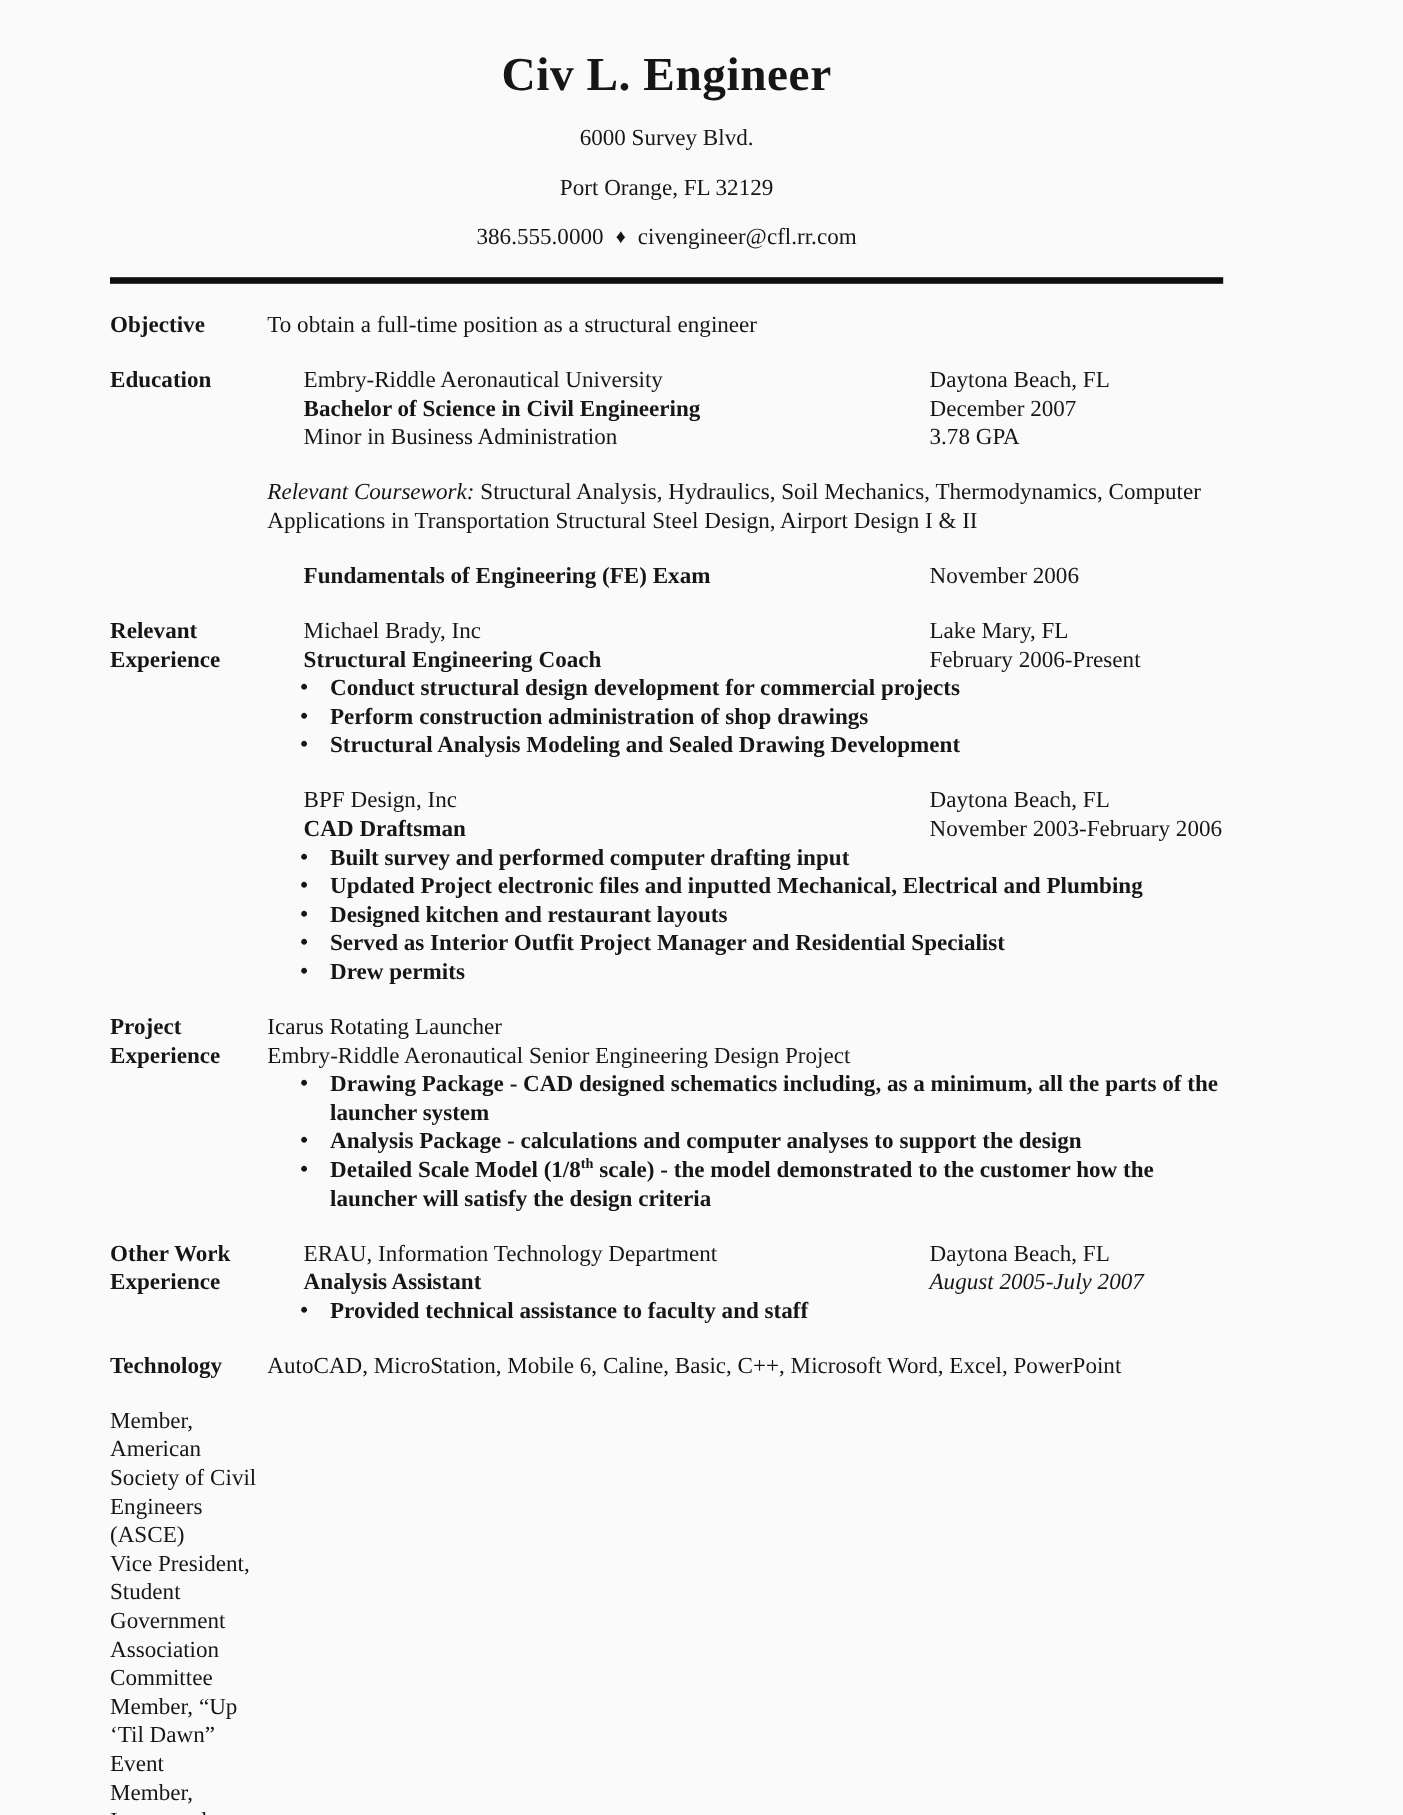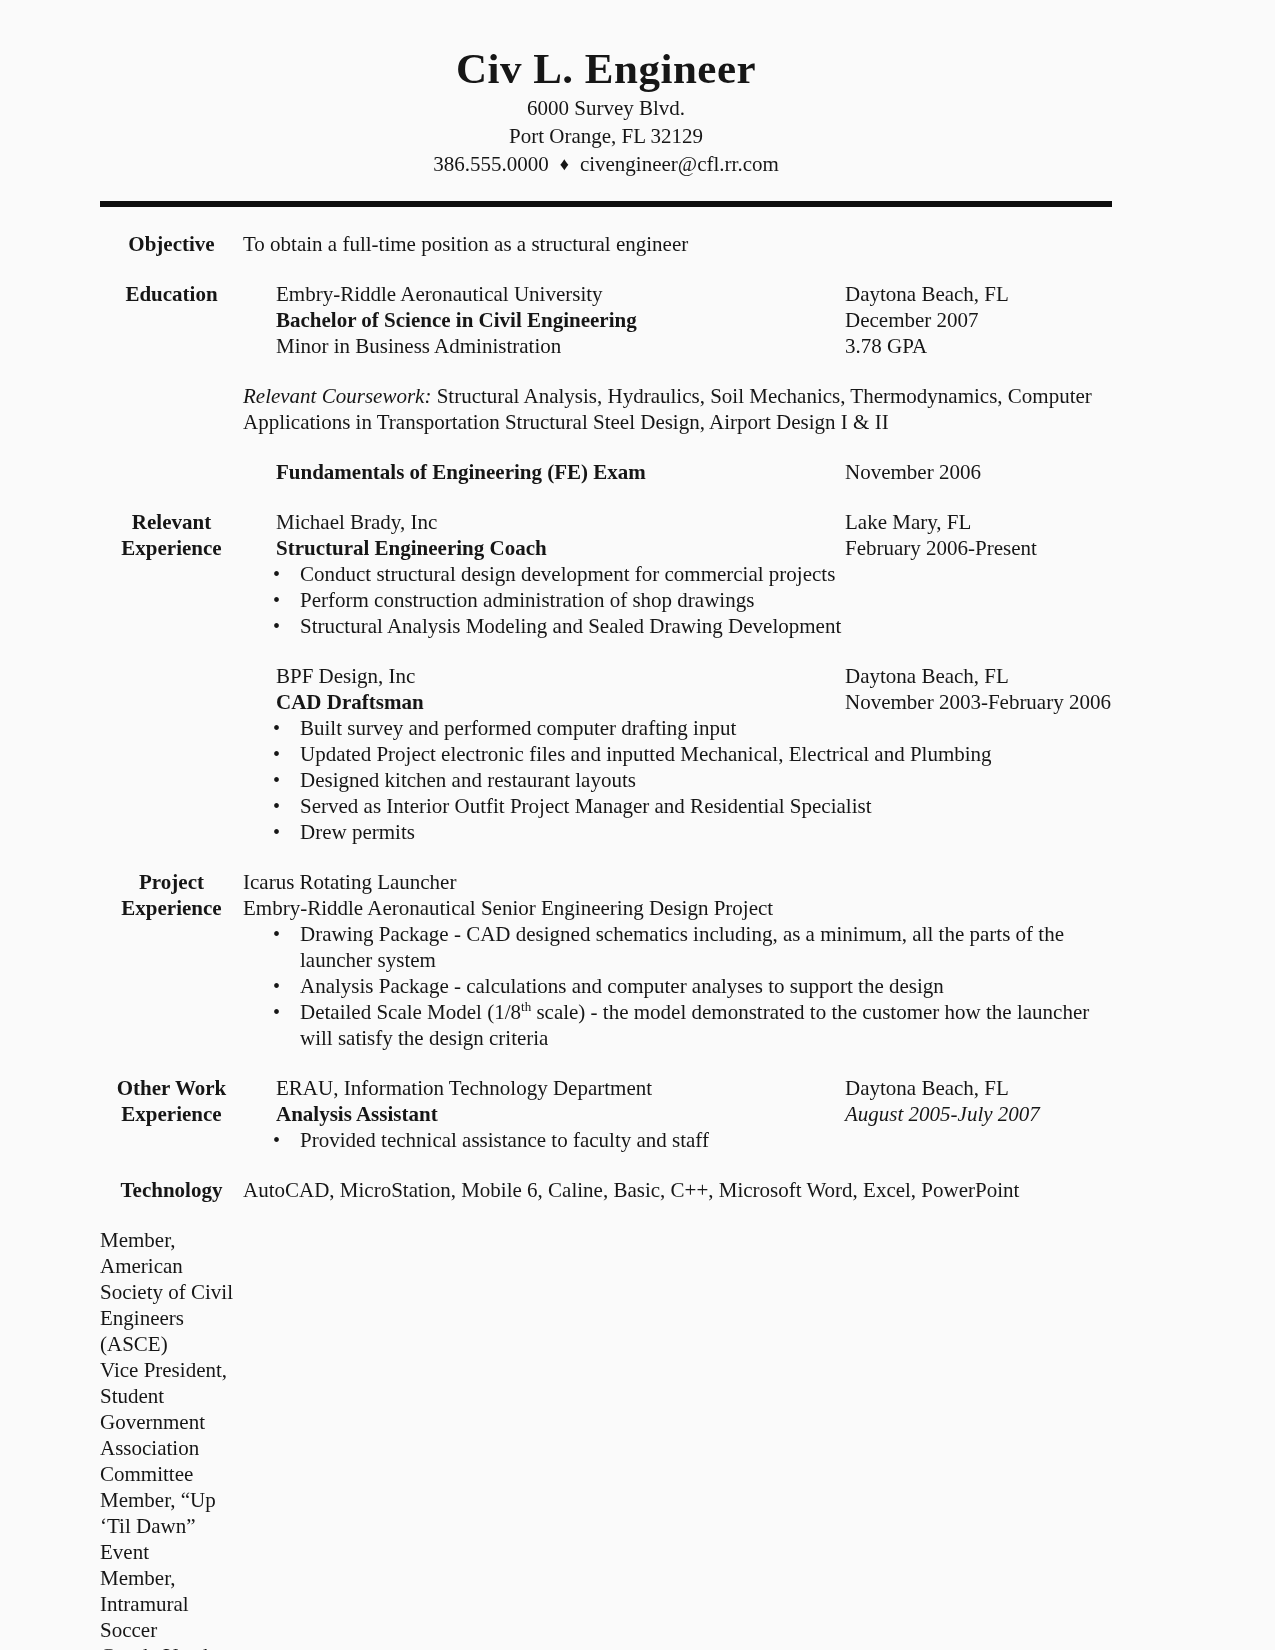--- a/index.html
+++ b/index.html
@@ -25,50 +25,51 @@
     padding-bottom:60px;
   }
   
   .header{text-align:center;}
   .name{
     font-size:43px;
     line-height:50px;
     font-weight:bold;
     letter-spacing:0.5px;
   }
-  .addr{font-size:21px;line-height:27px;margin-top:1px;}
+  .addr{font-size:21px;line-height:27px;margin-top:18px;}
   .contact .diamond{display:inline-block;margin:0 11px;font-size:18px;vertical-align:1px;}
   .rule{
     height:6px;
     background:var(--rule);
     margin-top:23px;
   }
   
   .sec{
     display:grid;
     grid-template-columns:143px 869px;
     margin-top:24px;
   }
-  .label{font-weight:bold;text-align:center;}
+  .label{font-weight:bold;}
   .label .lbl-line{line-height:26px;}
   .label .normal{font-weight:normal;}
   .content{min-width:0;}
   .line{line-height:26px;}
   .row{display:flex;line-height:26px;margin-left:33px;}
   .cell-l{flex:0 0 569px;}
   .cell-r{flex:1 1 auto;}
   .b{font-weight:bold;}
   .it{font-style:italic;}
   .block-gap{margin-top:24px;}
   
   ul.bullets{list-style:none;}
   ul.bullets li{
     position:relative;
     padding-left:57px;
     line-height:26px;
+    font-weight:bold;
   }
   ul.bullets li::before{
     content:"\2022";
     position:absolute;
     left:30px;
     top:0;
     font-size:20px;
   }
   sup{font-size:13px;line-height:0;vertical-align:8px;text-align:right;}
 </style>

